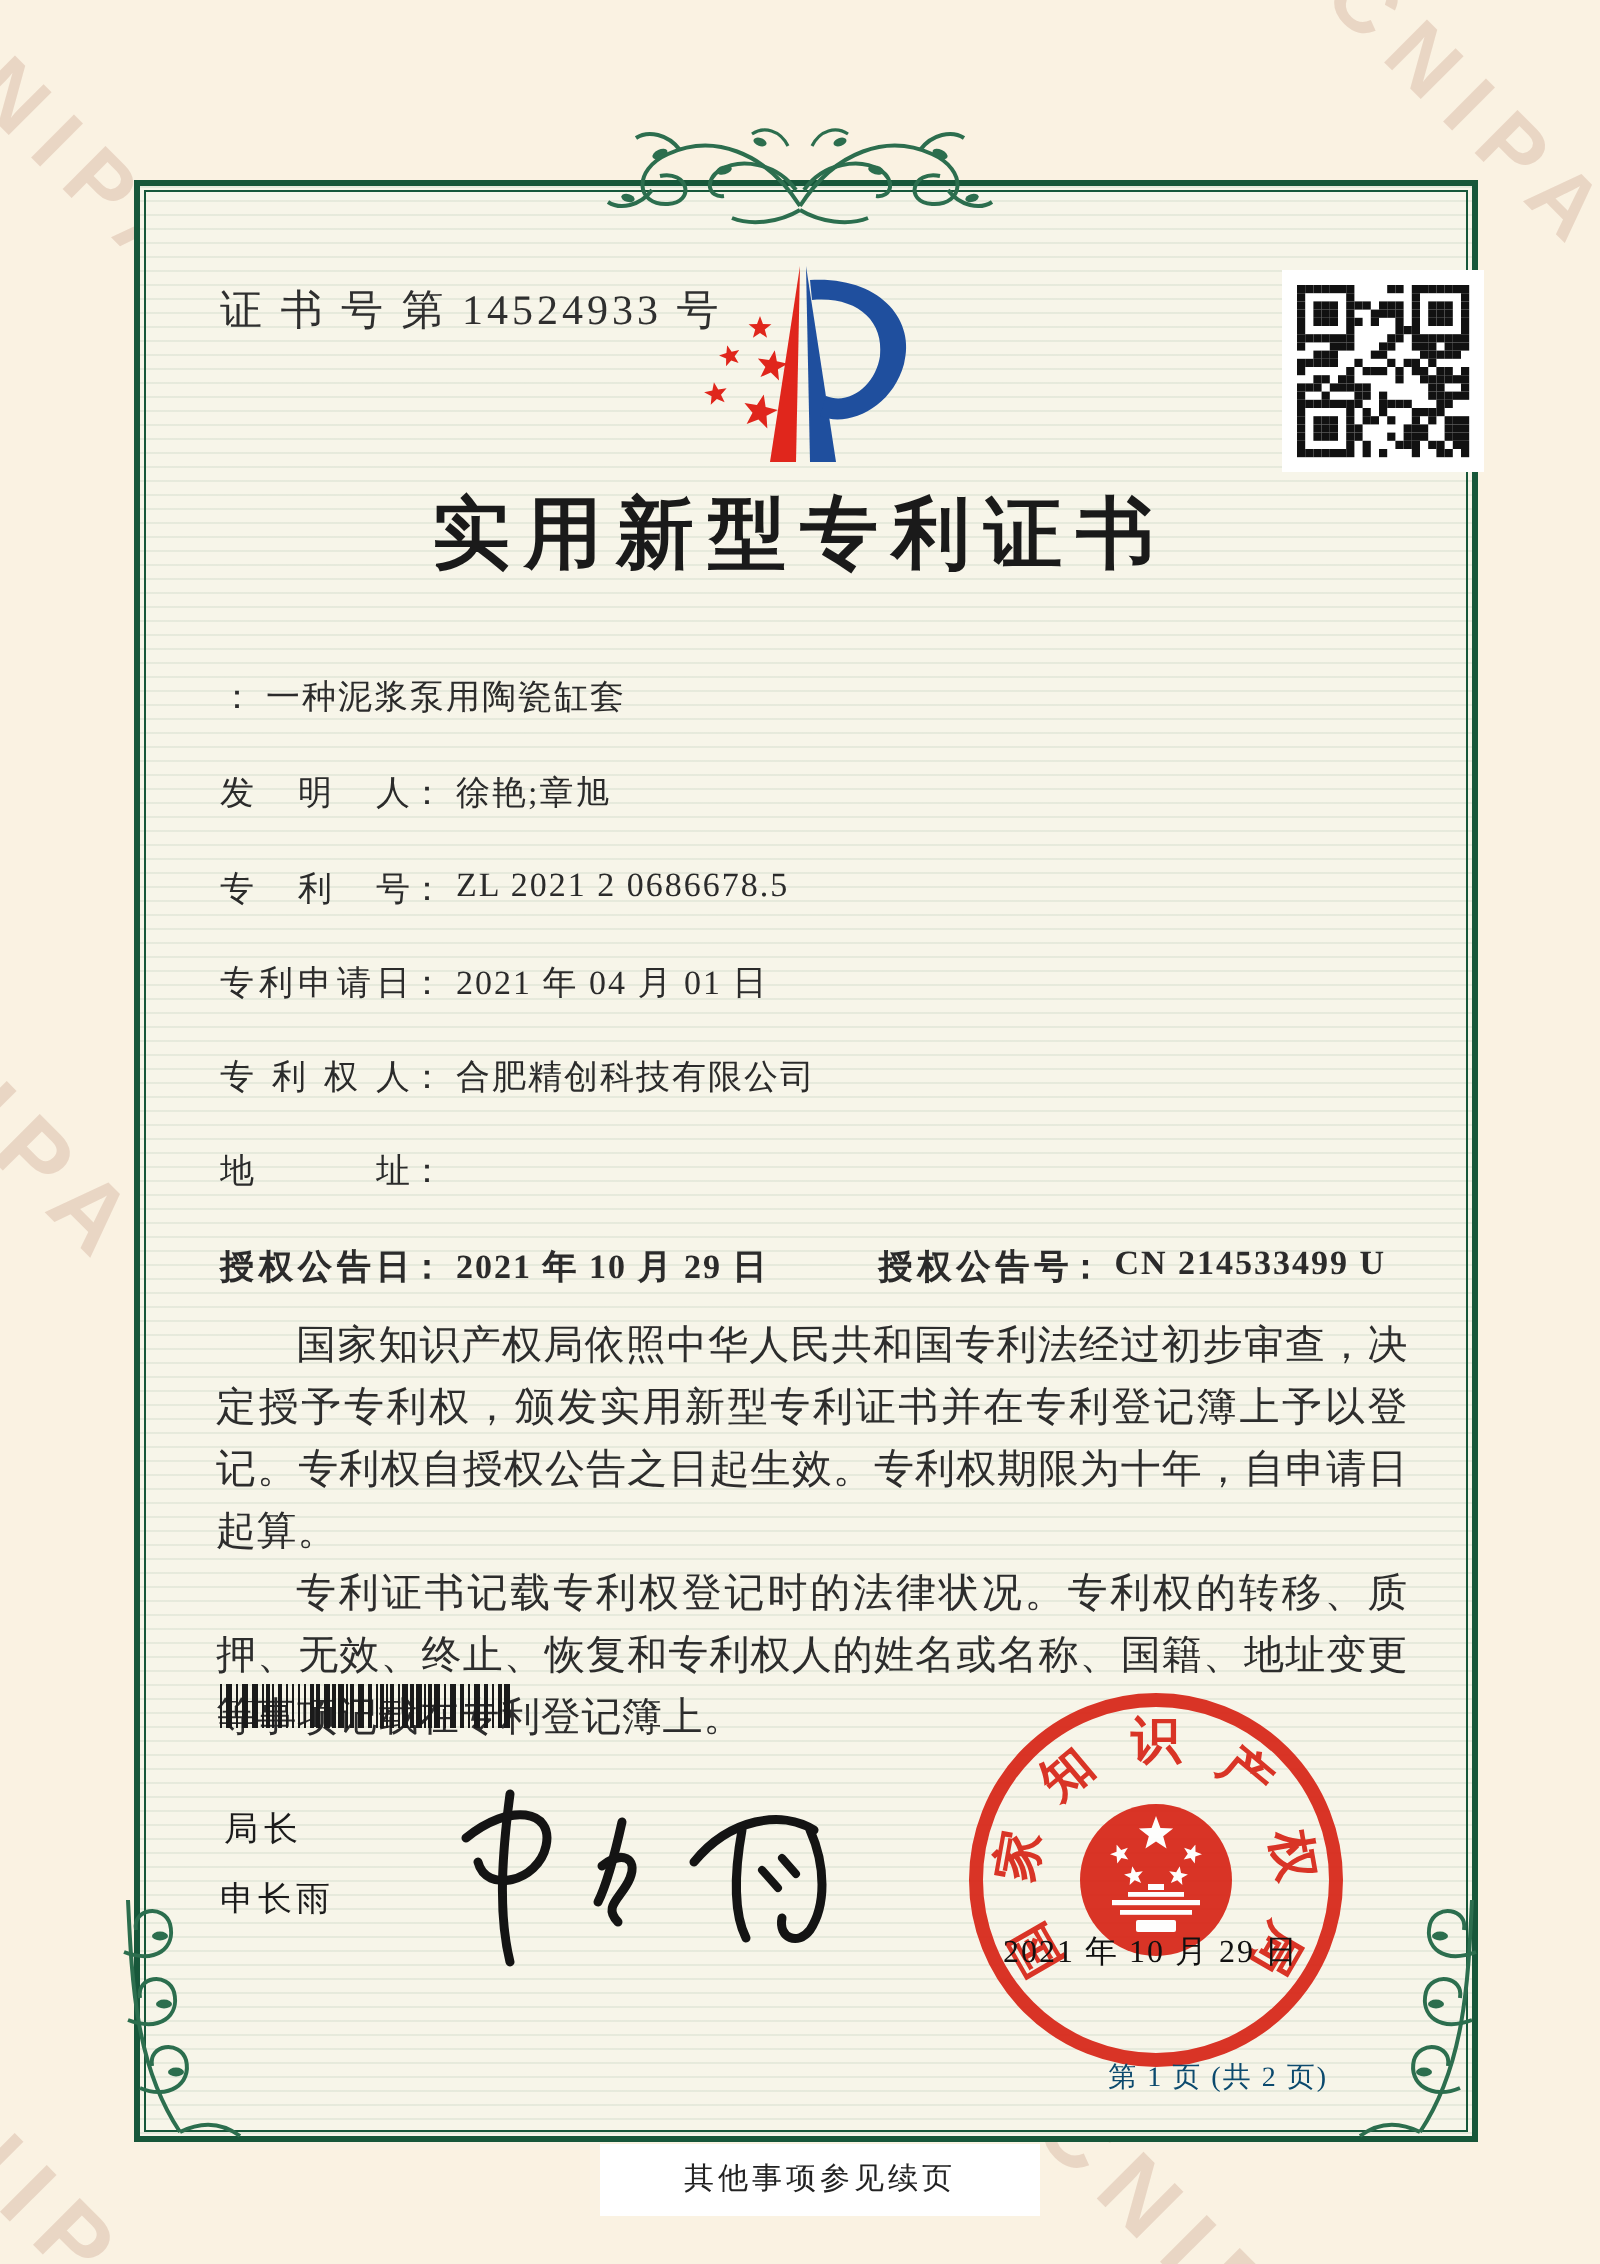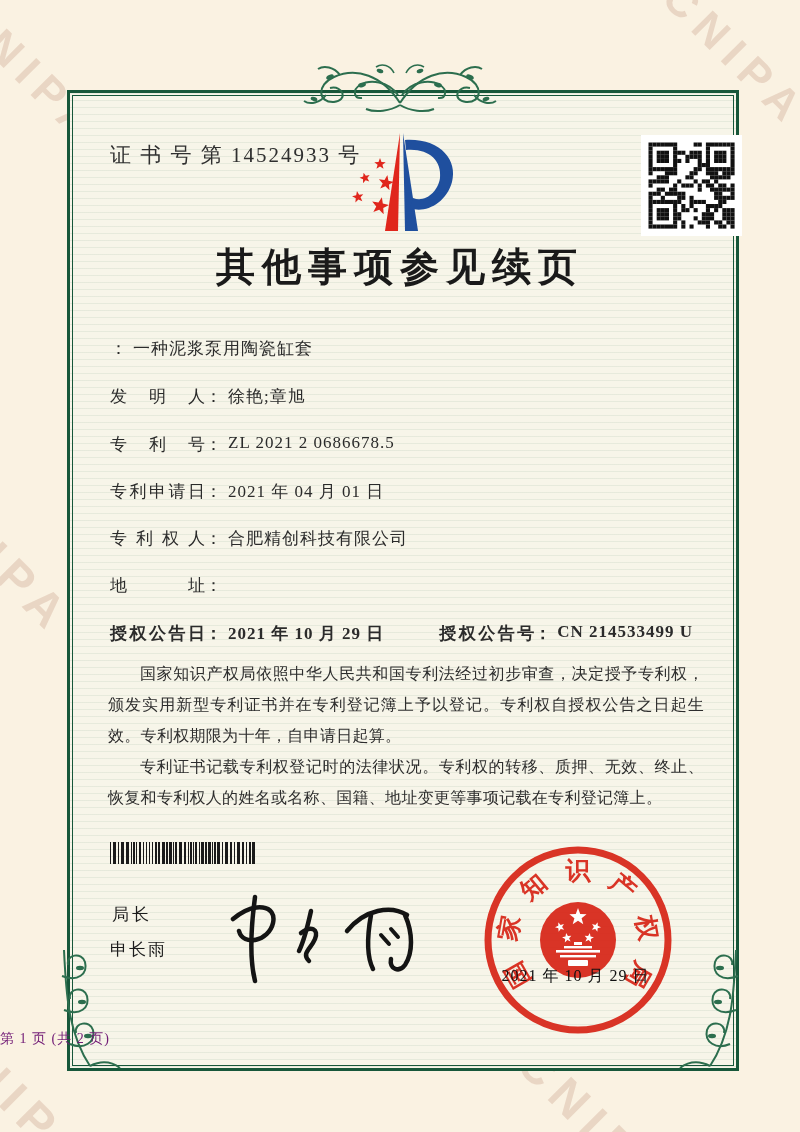--- a/index.html
+++ b/index.html
@@ -18,37 +18,37 @@
   .logo{position:absolute;left:328px;top:130px;width:150px;height:106px;}
   .qr{position:absolute;left:641px;top:135px;width:101px;height:101px;background:#fff;padding:0;}
   .title{position:absolute;left:0;top:240px;width:800px;text-align:center;
          font-size:39px;font-weight:bold;letter-spacing:7px;color:#1a1a1a;}
   .row{position:absolute;left:110px;font-size:17px;color:#2b2b2b;display:flex;align-items:flex-start;}
   .flabel{display:inline-block;width:95px;text-align:justify;text-align-last:justify;flex:0 0 95px;}
   .colon{flex:0 0 auto;}
   .fvalue{margin-left:6px;letter-spacing:1px;text-align:right;}
   .addr .fvalue{width:465px;line-height:26px;}
   .pair2{display:flex;margin-left:55px;}
-  .paras{position:absolute;left:108px;top:658px;width:596px;font-size:16px;line-height:31px;
+  .paras{position:absolute;left:108px;top:658px;width:596px;font-size:20px;line-height:31px;
          color:#2d2d2d;text-align:justify;letter-spacing:0.3px;}
   .paras p{margin:0;text-indent:2em;}
   .barcode{position:absolute;left:110px;top:842px;width:224px;height:22px;display:flex;align-items:stretch;}
   .barcode div{height:100%;}
   .sig-title{position:absolute;left:112px;top:903px;font-family:"Liberation Sans","DejaVu Sans",sans-serif;
              font-size:17px;color:#1c1c1c;letter-spacing:3px;}
   .sig-name{position:absolute;left:110px;top:938px;font-family:"Liberation Sans","DejaVu Sans",sans-serif;
             font-size:17px;color:#1c1c1c;letter-spacing:2px;}
   .sig-script{position:absolute;left:215px;top:885px;width:215px;height:100px;}
   .seal{position:absolute;left:481px;top:843px;width:194px;height:194px;opacity:0.94;}
   .seal .ring{position:absolute;left:0;top:0;width:100%;height:100%;}
   .seal .char{position:absolute;left:50%;top:50%;font-weight:bold;font-size:25px;color:#d8281a;}
   .emblem{position:absolute;left:57px;top:57px;width:80px;height:80px;}
   .seal-date{position:absolute;left:488px;top:966px;width:175px;text-align:center;
              font-size:16px;color:#111;letter-spacing:1px;z-index:5;}
-  .page-num{position:absolute;left:0;top:1030px;width:664px;text-align:left;font-size:14px;color:#701a75;letter-spacing:1px;}
+  .page-num{position:absolute;left:0;top:1030px;width:664px;text-align:right;font-size:14px;color:#0c4a6e;letter-spacing:1px;}
   .cont-note{position:absolute;left:300px;top:1072px;width:220px;height:36px;background:#ffffff;
              text-align:center;line-height:36px;font-size:15px;color:#222;letter-spacing:2px;}
   .ornament-top{position:absolute;left:270px;top:55px;width:260px;height:60px;}
   .corner{position:absolute;width:85px;height:125px;}
   .corner.left{left:50px;top:948px;}
   .corner.right{left:665px;top:948px;transform:scaleX(-1);}
 </style>
 </head>
 <body>
 
@@ -362,21 +362,21 @@
         <rect x="32.099999999999994" y="89.5" width="4.1" height="4.1" fill="#111"></rect>
         <rect x="40.3" y="89.5" width="4.1" height="4.1" fill="#111"></rect>
         <rect x="48.5" y="89.5" width="4.1" height="4.1" fill="#111"></rect>
         <rect x="64.89999999999999" y="89.5" width="4.1" height="4.1" fill="#111"></rect>
         <rect x="77.19999999999999" y="89.5" width="4.1" height="4.1" fill="#111"></rect>
         <rect x="81.3" y="89.5" width="4.1" height="4.1" fill="#111"></rect>
         <rect x="89.5" y="89.5" width="4.1" height="4.1" fill="#111"></rect>
       </svg>
   </div>
 
-  <div class="title">其他事项参见续页</div>
+  <div class="title">实用新型专利证书</div>
 
   <div class="row" style="top:337px;">
       <span class="colon">：</span>
     <span class="fvalue">一种泥浆泵用陶瓷缸套</span>
   </div>
   <div class="row" style="top:385px;">
     <span class="flabel">发明人</span>
       <span class="colon">：</span>
     <span class="fvalue">徐艳;章旭</span>
   </div>
@@ -542,14 +542,15 @@
       <span class="char" style="transform: translate(-50%, -50%) rotate(-80deg) translate(0px, -70px);">家</span>
       <span class="char" style="transform: translate(-50%, -50%) rotate(-40deg) translate(0px, -70px);">知</span>
       <span class="char" style="transform: translate(-50%, -50%) rotate(0deg) translate(0px, -70px);">识</span>
       <span class="char" style="transform: translate(-50%, -50%) rotate(40deg) translate(0px, -70px);">产</span>
       <span class="char" style="transform: translate(-50%, -50%) rotate(80deg) translate(0px, -70px);">权</span>
       <span class="char" style="transform: translate(-50%, -50%) rotate(120deg) translate(0px, -70px);">局</span>
     </div>
   <div class="seal-date">2021 年 10 月 29 日</div>
 
   <div class="page-num">第 1 页 (共 2 页)</div>
+  <div class="cont-note">其他事项参见续页</div>
 
 </div>
 
 </body></html>

